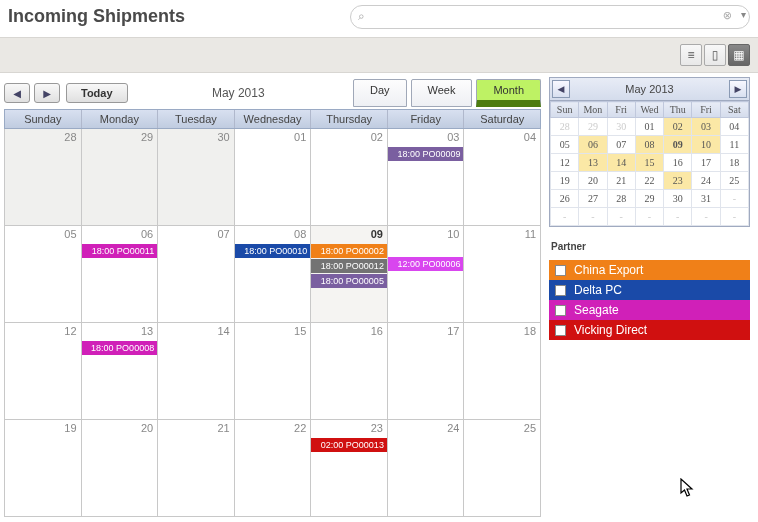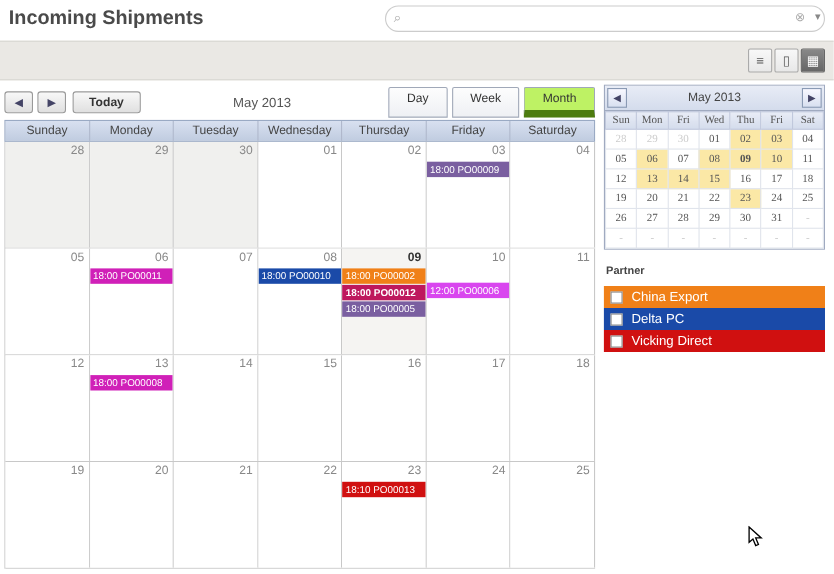--- a/index.html
+++ b/index.html
@@ -36,21 +36,21 @@
   .cal-dayhdr:last-child { border-right: none; }
   
   .cal-grid { flex: 1; display: flex; flex-direction: column; margin: 0 4px; border-left: 1px solid #c8c8c8; }
   .cal-week-row { flex: 1; display: flex; border-bottom: 1px solid #c8c8c8; }
   .cal-cell { flex: 1; border-right: 1px solid #c8c8c8; position: relative; overflow: hidden; background: #fff; min-width: 0; }
   .cal-cell.other-month { background: #f0f0ee; }
   .cal-cell.today-col { background: #f5f4f2; }
   .cal-daynum { position: absolute; top: 2px; right: 4px; font-size: 11px; color: #888; }
   .cal-daynum.today { font-weight: bold; color: #333; }
   .cal-events { padding-top: 18px; display: flex; flex-direction: column; gap: 1px; }
-  .cal-event { font-size: 9px; color: #fff; padding: 2px 3px; white-space: nowrap; overflow: hidden; text-overflow: clip; cursor: pointer; }
+  .cal-event { font-size: 9px; color: #fff; padding: 2px 3px; white-space: nowrap; overflow: hidden; text-overflow: clip; cursor: pointer; text-align: right; }
   
   
   .mini-cal { border: 1px solid #a0aac0; }
   .mini-cal-hdr { display: flex; align-items: center; justify-content: space-between; background: linear-gradient(#e8ecf6,#d4dcec); border-bottom: 1px solid #a0aac0; padding: 2px; }
   .mini-nav { width: 18px; height: 18px; border: 1px solid #8a9ab4; background: linear-gradient(#f8f8ff,#d8e0f0); display: flex; align-items: center; justify-content: center; cursor: pointer; font-size: 9px; color: #446; }
   .mini-title { font-size: 11px; color: #444; }
   .mini-cal table { width: 100%; border-collapse: collapse; table-layout: fixed; font-family: Liberation Serif, serif; }
   .mini-cal th { background: linear-gradient(#e8ecf6,#d4dcec); font-weight: normal; font-size: 10px; padding: 2px 0; border: 1px solid #c0c8dc; color: #555; }
   .mini-cal td { text-align: center; font-size: 10px; padding: 3px 0; border: 1px solid #e0e4ec; cursor: pointer; color: #555; }
   .mini-cal td.other-m { color: #ccc; }
@@ -164,21 +164,21 @@
           <div class="cal-cell">
             <div class="cal-daynum">08</div>
             <div class="cal-events">
               <div class="cal-event" style="background: rgb(26, 74, 168);">18:00 PO00010</div>
             </div>
           </div>
           <div class="cal-cell today-col">
             <div class="cal-daynum today">09</div>
             <div class="cal-events">
               <div class="cal-event" style="background: rgb(240, 128, 24);">18:00 PO00002</div>
-              <div class="cal-event" style="background: #be185d; font-weight: bold;">18:00 PO00012</div>
+              <div class="cal-event" style="background: #737373;">18:00 PO00012</div>
               <div class="cal-event" style="background: rgb(122, 95, 160);">18:00 PO00005</div>
             </div>
           </div>
           <div class="cal-cell">
             <div class="cal-daynum">10</div>
             <div class="cal-events">
               <div class="cal-event" style="background: #d946ef; margin-top: 13px;">12:00 PO00006</div>
             </div>
           </div>
           <div class="cal-cell">
@@ -230,21 +230,21 @@
             <div class="cal-daynum">21</div>
             <div class="cal-events"></div>
           </div>
           <div class="cal-cell">
             <div class="cal-daynum">22</div>
             <div class="cal-events"></div>
           </div>
           <div class="cal-cell">
             <div class="cal-daynum">23</div>
             <div class="cal-events">
-              <div class="cal-event" style="background: rgb(208, 16, 16);">18:10 PO00013</div>
+              <div class="cal-event" style="background: rgb(208, 16, 16);">02:00 PO00013</div>
             </div>
           </div>
           <div class="cal-cell">
             <div class="cal-daynum">24</div>
             <div class="cal-events"></div>
           </div>
           <div class="cal-cell">
             <div class="cal-daynum">25</div>
             <div class="cal-events"></div>
           </div>
@@ -332,20 +332,24 @@
     <div class="partner-title">Partner</div>
     <div class="partner-list" id="partner-list">
         <div class="partner-item" style="background: rgb(240, 128, 24);">
           <div class="partner-chk"></div>
           <span>China Export</span>
         </div>
         <div class="partner-item" style="background: rgb(26, 74, 168);">
           <div class="partner-chk"></div>
           <span>Delta PC</span>
         </div>
+        <div class="partner-item" style="background: rgb(208, 32, 184);">
+          <div class="partner-chk"></div>
+          <span>Seagate</span>
+        </div>
         <div class="partner-item" style="background: rgb(208, 16, 16);">
           <div class="partner-chk"></div>
           <span>Vicking Direct</span>
         </div>
       </div>
   </div>
 </div>
 
 <svg class="cursor" style="left:680px; top:478px;" width="18" height="22" viewBox="0 0 18 22">
   <path d="M1 1 L1 15 L4.5 12 L7 18 L9.5 17 L7 11 L12 11 Z" fill="#fff" stroke="#000" stroke-width="1.2"></path>

